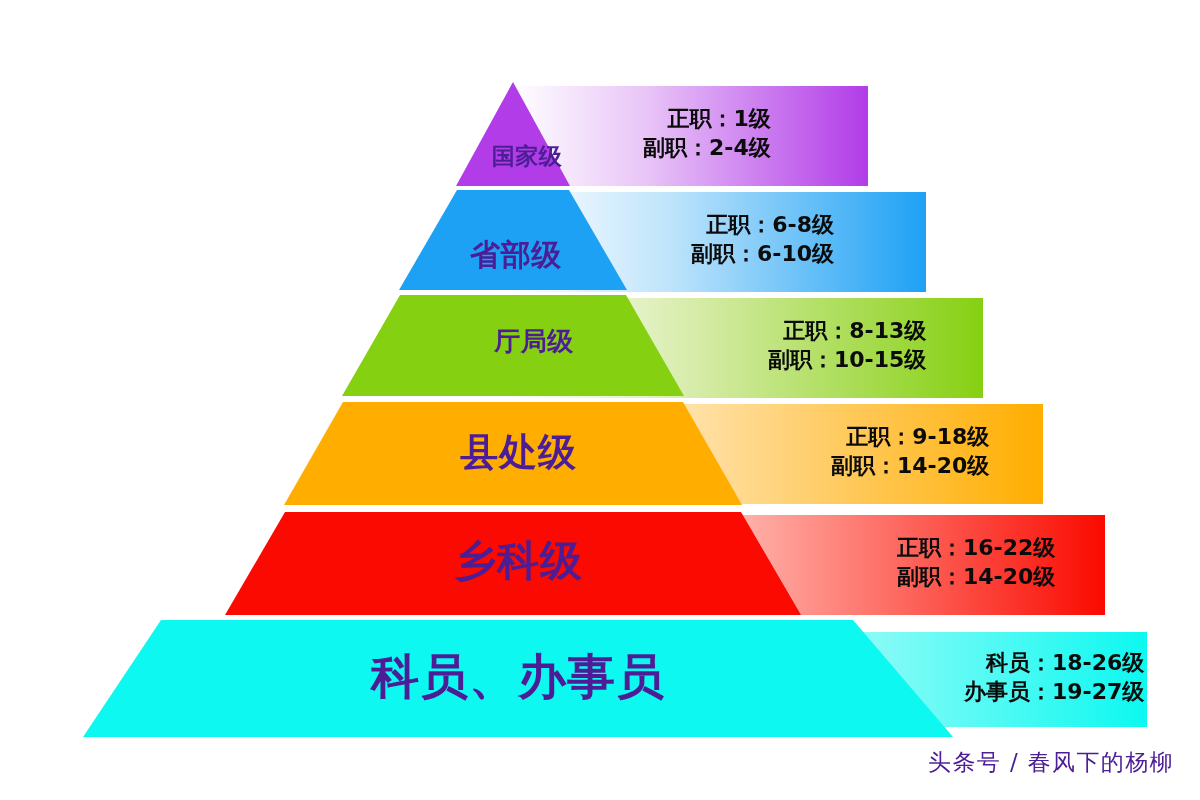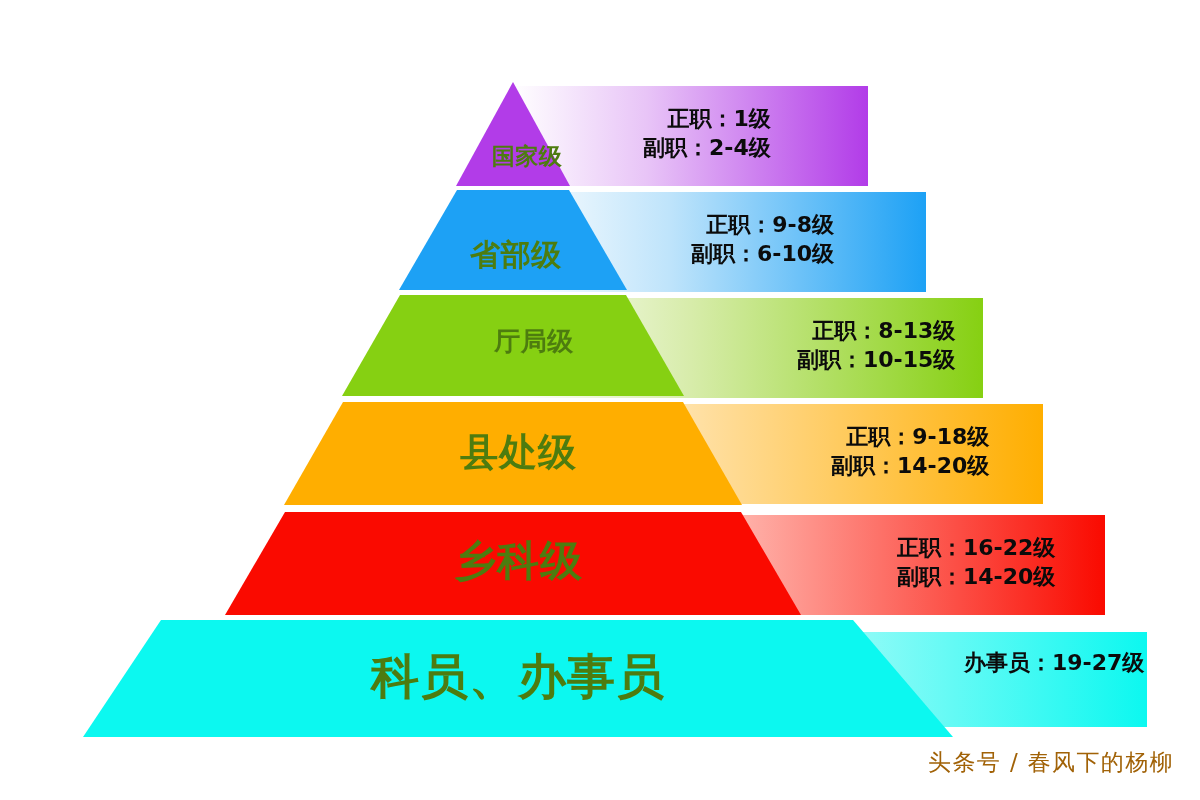--- a/index.html
+++ b/index.html
@@ -26,21 +26,21 @@
   svg#pyramid-svg {
     position: absolute;
     left: 0;
     top: 0;
     width: 1200px;
     height: 800px;
   }
 
   .tier-name {
     position: absolute;
-    color: #4d7c0f;
+    color: #4c1d95;
     font-weight: 700;
     white-space: nowrap;
     text-align: center;
     line-height: 1;
     letter-spacing: 0.02em;
   }
 
   .tier-detail {
     position: absolute;
     color: #0b0b0b;
@@ -51,21 +51,21 @@
   }
   .tier-detail .detail-line {
     display: block;
   }
 
   #watermark {
     position: absolute;
     right: 26px;
     bottom: 22px;
     font-size: 23px;
-    color: #a16207;
+    color: #4c1d95;
     letter-spacing: 0.06em;
     white-space: nowrap;
     font-family: "DejaVu Sans", "Liberation Sans", sans-serif;
     text-shadow: 0 1px 0 #ffffff;
   }
 </style>
 </head>
 <body>
 
 <div id="stage">
@@ -129,38 +129,39 @@
   <div class="tier-name" style="left:431px; top:433px; width:175px; font-size:38px;">县处级</div>
   <div class="tier-name" style="left:426px; top:540px; width:185px; font-size:42px;">乡科级</div>
   <div class="tier-name" style="left:338px; top:652px; width:360px; font-size:48px;">科员、办事员</div>
 
   <div class="tier-detail" style="left:643px; top:104px; font-size:22px;">
     <span class="detail-line">正职：1级</span>
     <span class="detail-line">副职：2-4级</span>
   </div>
 
   <div class="tier-detail" style="left:691px; top:210px; font-size:22px;">
-    <span class="detail-line">正职：9-8级</span>
+    <span class="detail-line">正职：6-8级</span>
     <span class="detail-line">副职：6-10级</span>
   </div>
 
-  <div class="tier-detail" style="left:768px; top:316px; font-size:22px;margin-left:29px;">
+  <div class="tier-detail" style="left:768px; top:316px; font-size:22px;">
     <span class="detail-line">正职：8-13级</span>
     <span class="detail-line">副职：10-15级</span>
   </div>
 
   <div class="tier-detail" style="left:831px; top:422px; font-size:22px;">
     <span class="detail-line">正职：9-18级</span>
     <span class="detail-line">副职：14-20级</span>
   </div>
 
   <div class="tier-detail" style="left:897px; top:533px; font-size:22px;">
     <span class="detail-line">正职：16-22级</span>
     <span class="detail-line">副职：14-20级</span>
   </div>
 
   <div class="tier-detail" style="left:964px; top:648px; font-size:22px;">
+    <span class="detail-line">科员：18-26级</span>
     <span class="detail-line">办事员：19-27级</span>
   </div>
 
   <div id="watermark">头条号 / 春风下的杨柳</div>
 
 </div>
 
 </body></html>

